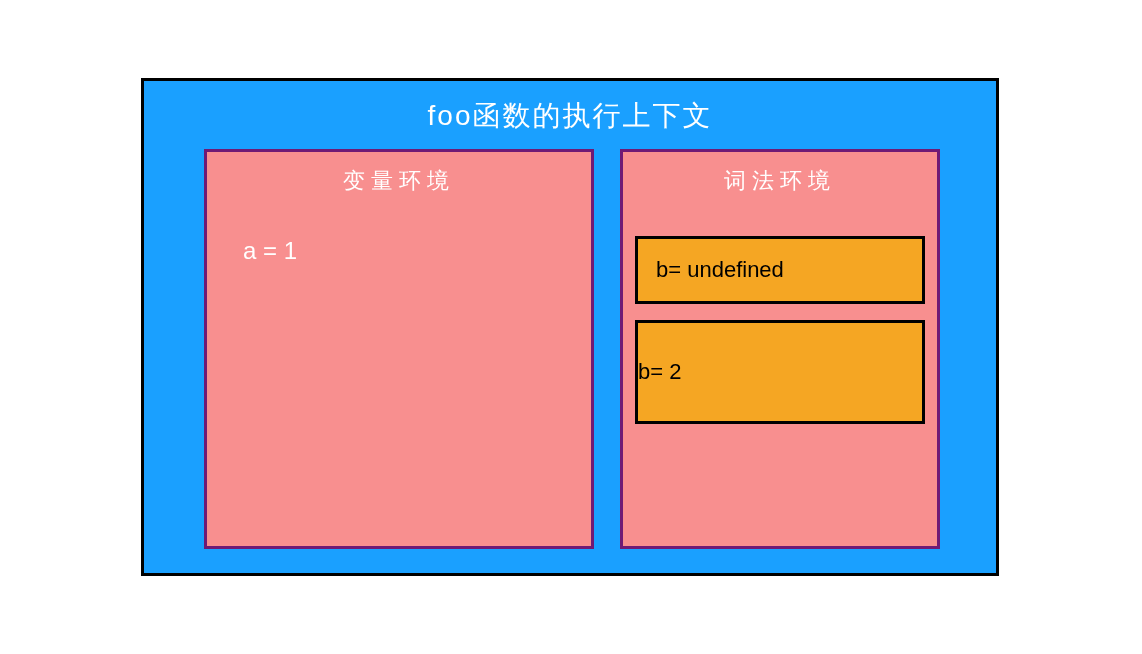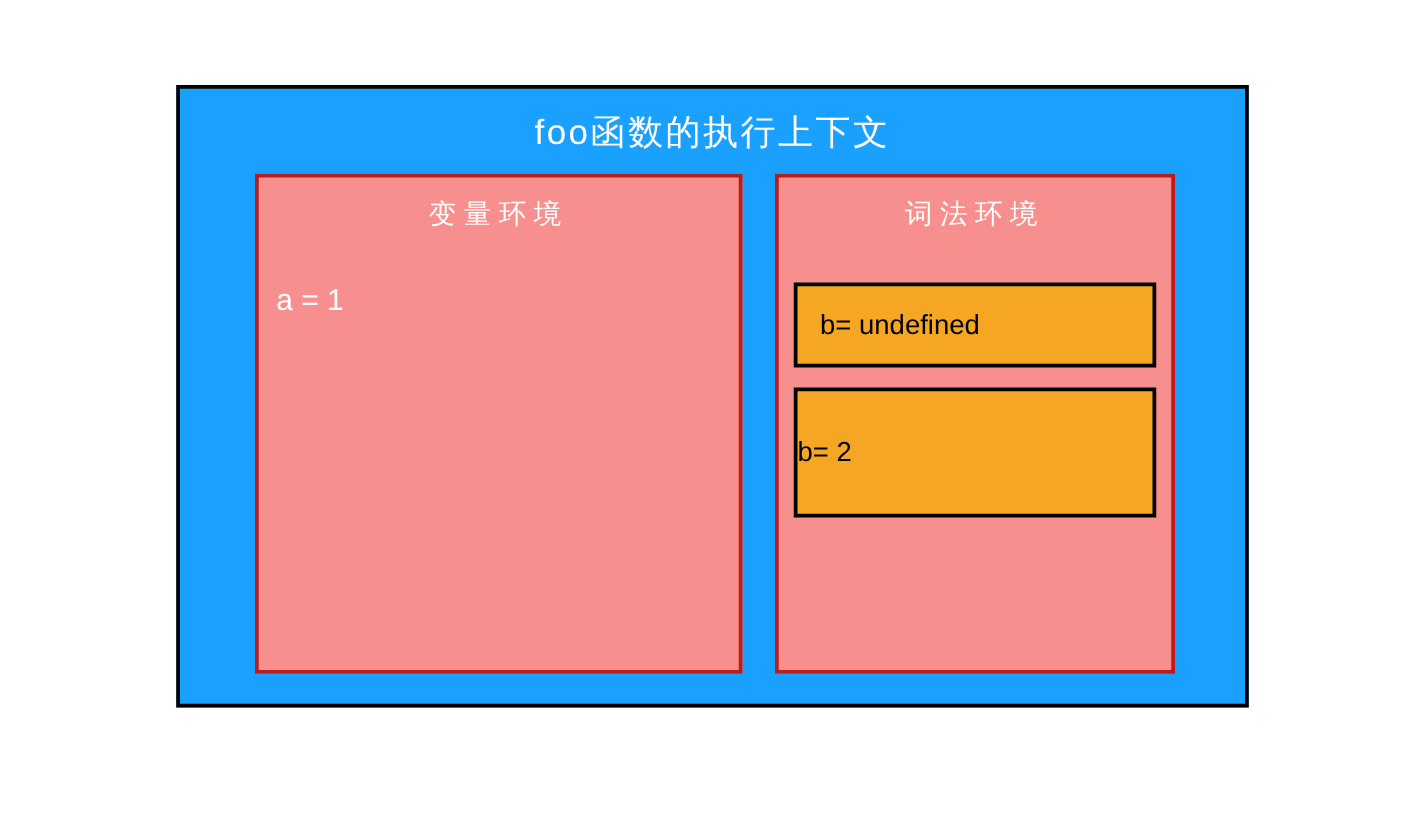--- a/index.html
+++ b/index.html
@@ -6,21 +6,21 @@
   body {
     width: 1142px;
     height: 654px;
     background: #ffffff;
     font-family: "Comic Sans MS", "Marker Felt", "Segoe Script", cursive, sans-serif;
     position: relative;
   }
   .outer-frame {
     position: absolute;
     left: 141px;
-    top: 68px;
+    top: 78px;
     width: 858px;
     height: 498px;
     border: 3px solid #000;
     background: #1aa0ff;
   }
   .context-title {
     text-align: center;
     color: #ffffff;
     font-size: 28px;
     letter-spacing: 2px;
@@ -28,41 +28,41 @@
     padding-bottom: 10px;
   }
   .panels {
     display: flex;
     gap: 26px;
     padding: 4px 60px 24px 60px;
     height: calc(100% - 66px);
   }
   .panel {
     background: #f88f8f;
-    border: 3px solid #b91c1c;
+    border: 3px solid #701a75;
   }
   .panel-left {
     flex: 0 0 390px;
     height: 400px;
   }
   .panel-right {
     flex: 0 0 320px;
     height: 400px;
     display: flex;
     flex-direction: column;
   }
   .panel-title {
     text-align: center;
     color: #ffffff;
     font-size: 22px;
     letter-spacing: 6px;
     padding: 14px 0 8px 0;
   }
   .var-list {
-    padding: 30px 24px 0 14px;
+    padding: 30px 24px 0 36px;
     color: #ffffff;
     font-size: 24px;
     line-height: 1.4;
   }
   .var-line { margin-bottom: 38px; }
   .scope-box {
     background: #f5a623;
     border: 3px solid #000;
     margin: 8px 12px;
     color: #000000;

